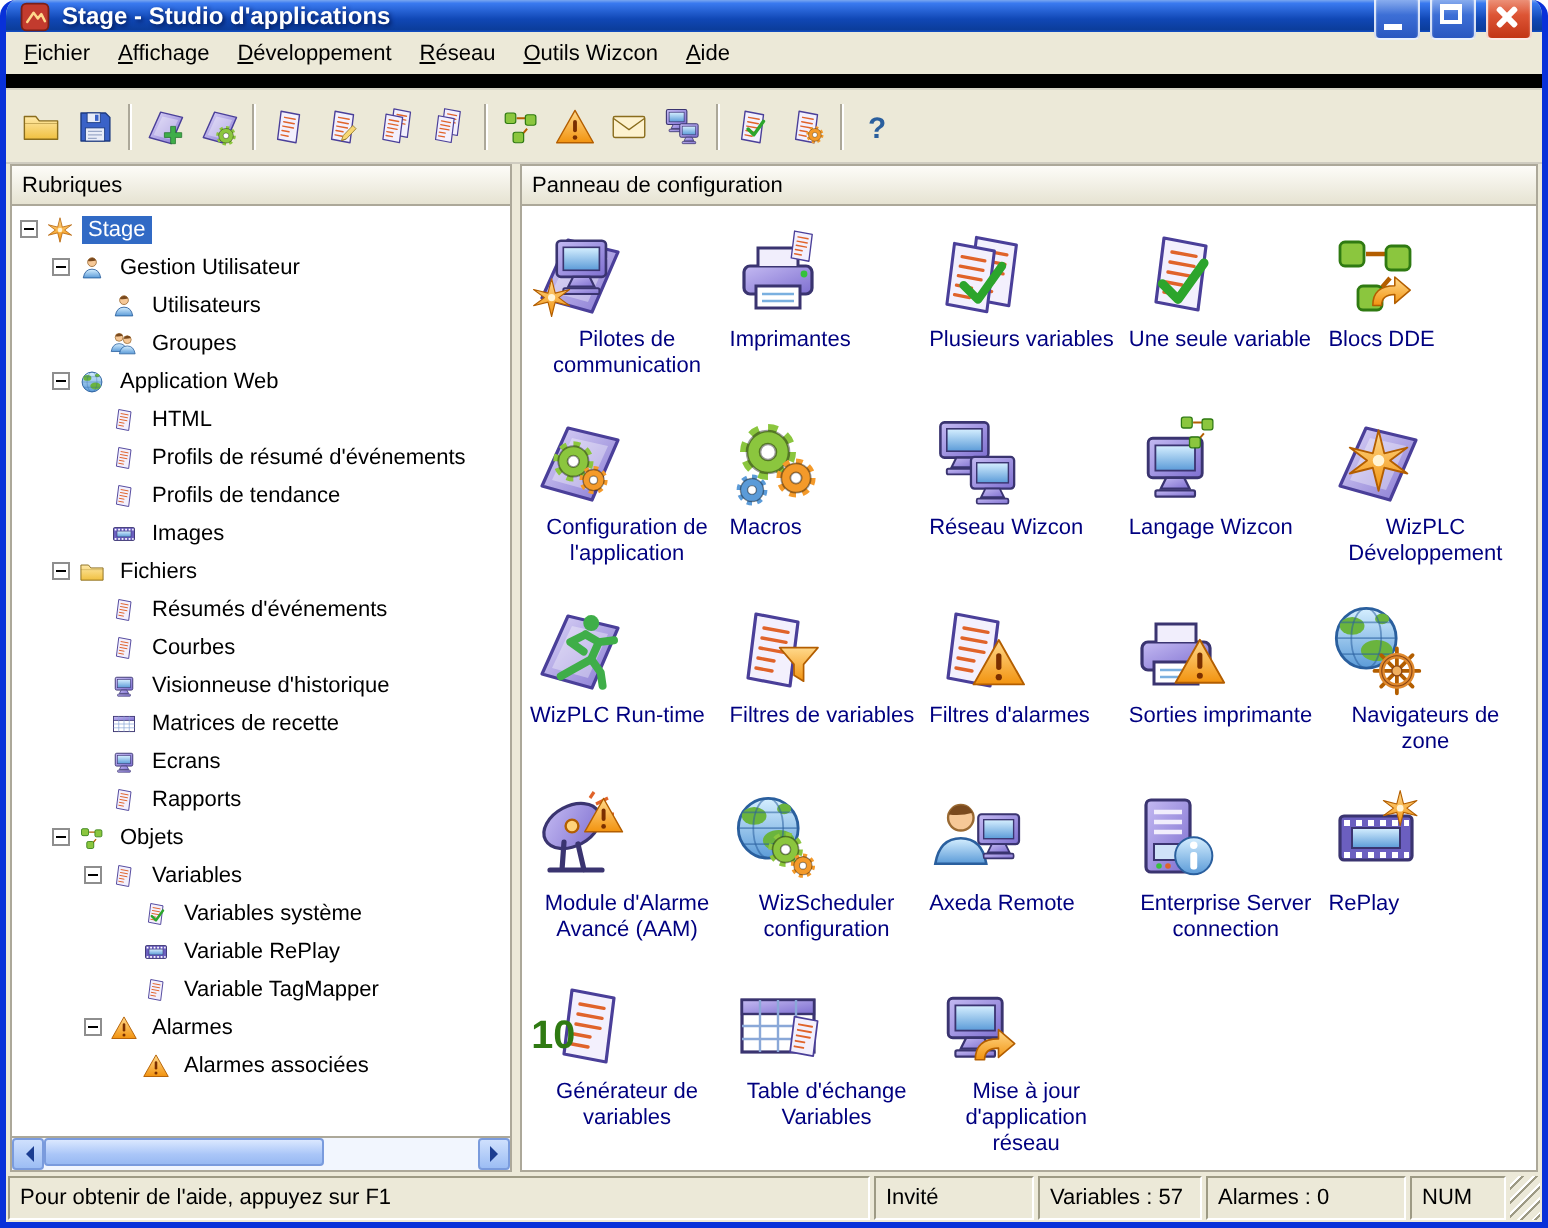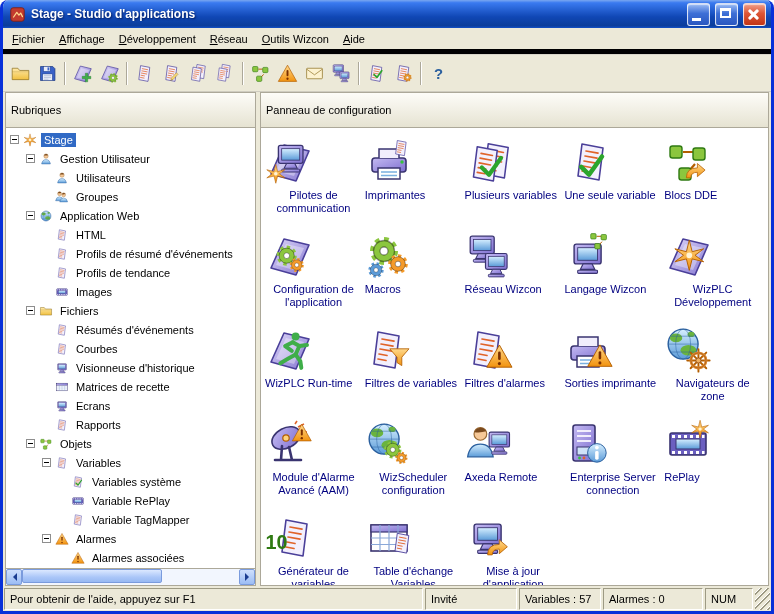--- a/index.html
+++ b/index.html
@@ -2,51 +2,51 @@
 <html style="--titlebar-top: #3a7af0; --titlebar-bottom: #1047b5; --window-border: #0831d9; --chrome-bg: #ece9d8; --selection-bg: #316ac5; --selection-fg: #ffffff; --icon-label: #000080; --header-text: #000000;"><head>
 <meta charset="utf-8">
 <style>
   html,body{margin:0;padding:0;}
   body{width:774px;height:614px;overflow:hidden;background:#fff;
        font-family:"Liberation Sans","DejaVu Sans",sans-serif;}
   .window{width:774px;height:614px;box-sizing:border-box;display:flex;flex-direction:column;
           border:3px solid var(--window-border,#0831d9);border-top:none;border-radius:8px 8px 0 0;
           overflow:hidden;background:var(--chrome-bg,#ece9d8);}
   
-  .titlebar{height:28px;flex:none;display:flex;align-items:center;gap:5px;padding:0 5px 0 6px;
+  .titlebar{height:16px;flex:none;display:flex;align-items:center;gap:5px;padding:0 5px 0 6px;
     background:linear-gradient(180deg,#7aa7f0 0%,var(--titlebar-top,#3a7af0) 10%,
                var(--titlebar-bottom,#1047b5) 60%,#0b3d9b 92%,#1350c8 100%);}
   .appicon{width:17px;height:17px;flex:none;}
   .title{flex:1;color:#fff;font-size:12px;font-weight:bold;white-space:nowrap;overflow:hidden;
          text-shadow:1px 1px 2px rgba(0,20,80,.85);}
   .wbtn{width:21px;height:21px;flex:none;border-radius:3px;border:1px solid rgba(255,255,255,.8);
         position:relative;background:linear-gradient(180deg,#9dbdf5,#3d6fd6 45%,#2a57c0);
         box-shadow:inset 0 1px 1px rgba(255,255,255,.6);}
   .wbtn.close{background:linear-gradient(180deg,#f0a08a,#dd5535 45%,#c23516);}
   .wbtn.min::after{content:"";position:absolute;left:4px;bottom:4px;width:9px;height:3px;background:#fff;}
   .wbtn.max::after{content:"";position:absolute;left:4px;top:4px;width:11px;height:10px;
                    border:2px solid #fff;border-top-width:3px;box-sizing:border-box;}
   .wbtn.close::before,.wbtn.close::after{content:"";position:absolute;left:3px;top:9px;width:13px;height:3px;
                    background:#fff;border-radius:1px;}
   .wbtn.close::before{transform:rotate(45deg);}
   .wbtn.close::after{transform:rotate(-45deg);}
   
   .menubar{height:21px;flex:none;display:flex;align-items:center;background:var(--chrome-bg);
-           border-bottom:5px solid #000000;padding-left:2px;font-size:11px;color:#000;}
+           border-bottom:7px solid #000000;padding-left:2px;font-size:11px;color:#000;}
   .menu-item{display:inline-block;padding:2px 7px;}
   .menu-item::first-letter{text-decoration:underline;}
   .toolbar{height:36px;flex:none;display:flex;align-items:center;background:var(--chrome-bg);
            border-top:1px solid #d8d5c8;border-bottom:1px solid #cfccc0;padding:0 4px;}
   .tb-btn{width:27px;height:26px;display:flex;align-items:center;justify-content:center;flex:none;}
   .tb-btn svg{width:21px;height:21px;}
   .tb-sep{width:1px;height:23px;background:#aca899;border-right:1px solid #fff;margin:0 3px;flex:none;}
   
   .main{flex:1;display:flex;background:var(--chrome-bg);min-height:0;padding:0 2px;}
   .left-pane{width:251px;flex:none;display:flex;flex-direction:column;min-height:0;}
-  .pane-header{height:36px;flex:none;display:flex;align-items:center;padding:0 5px;font-size:11px;
+  .pane-header{height:21px;flex:none;display:flex;align-items:center;padding:0 5px;font-size:11px;
                color:var(--header-text,#000);background:linear-gradient(180deg,#fdfcf8,#e6e3d2);
                border:1px solid #aca899;box-sizing:border-box;}
   .tree{flex:1;background:#fff;border:1px solid #aca899;border-top:none;overflow:hidden;
         padding-top:2px;min-height:0;}
   .trow{height:19px;display:flex;align-items:center;white-space:nowrap;font-size:11px;color:#000;}
   .lvl0{padding-left:4px;}.lvl1{padding-left:20px;}.lvl2{padding-left:36px;}.lvl3{padding-left:52px;}
   .exp{width:9px;height:9px;flex:none;border:1px solid #8e8e8e;background:#fff;position:relative;
        margin-right:4px;box-sizing:border-box;}
   .exp::after{content:"";position:absolute;left:1px;top:3px;width:5px;height:1px;background:#000;}
   .exp.hid{visibility:hidden;}
@@ -72,21 +72,21 @@
   .cell{display:flex;flex-direction:column;align-items:flex-start;}
   .gi{width:48px;height:48px;flex:none;overflow:visible;}
   .glabel{margin-top:3px;font-size:11px;line-height:1.18;color:var(--icon-label,#000080);
           text-align:center;max-width:97px;}
   
   .statusbar{height:22px;flex:none;display:flex;align-items:stretch;gap:2px;background:var(--chrome-bg);
              padding:2px 1px 1px;font-size:11px;color:#000;}
   .sb-panel{border:1px solid;border-color:#9d9a84 #ffffff #ffffff #9d9a84;display:flex;align-items:center;
             padding:0 5px;white-space:nowrap;overflow:hidden;box-sizing:border-box;}
   .sb-help{flex:1;}
-  .sb-user{width:92px;flex:none;}
+  .sb-user{width:80px;flex:none;}
   .sb-vars{width:82px;flex:none;}
   .sb-alarms{width:100px;flex:none;}
   .sb-num{width:48px;flex:none;}
   .sb-grip{width:15px;flex:none;border:none;
     background:repeating-linear-gradient(135deg,transparent 0 3px,#fff 3px 4px,#9d9a84 4px 5px);}
   .defs-hidden{position:absolute;width:0;height:0;overflow:hidden;}
 </style>
 </head>
 <body>
 

